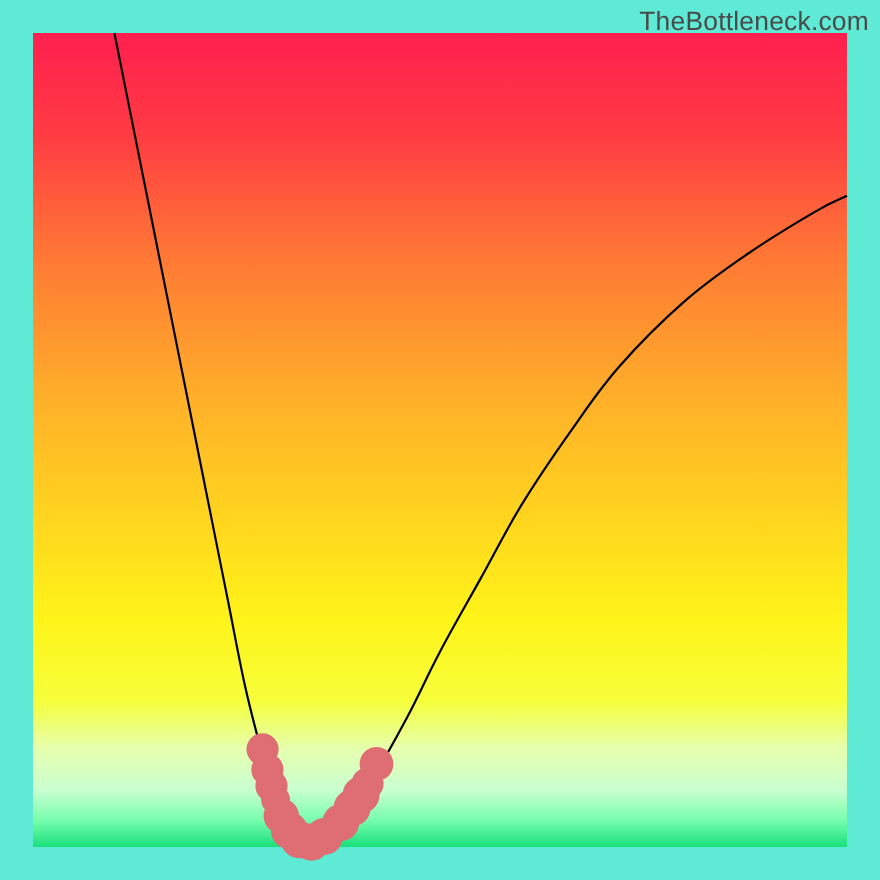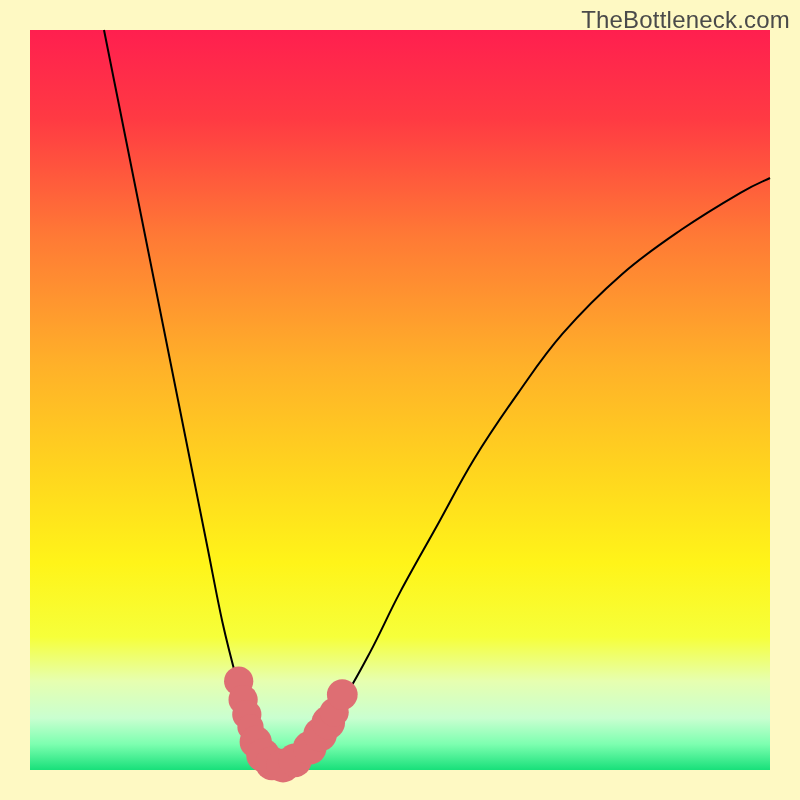--- a/index.html
+++ b/index.html
@@ -10,21 +10,21 @@
     background: #000;
     font-family: Arial, Helvetica, sans-serif;
     overflow: hidden;
   }
   .frame {
     position: absolute;
     left: 0;
     top: 0;
     width: 800px;
     height: 800px;
-    background: #fef9c3;
+    background: #5eead4;
   }
   .plot {
     position: absolute;
     left: 30px;
     top: 30px;
     width: 740px;
     height: 740px;
     
   }
   .watermark {

